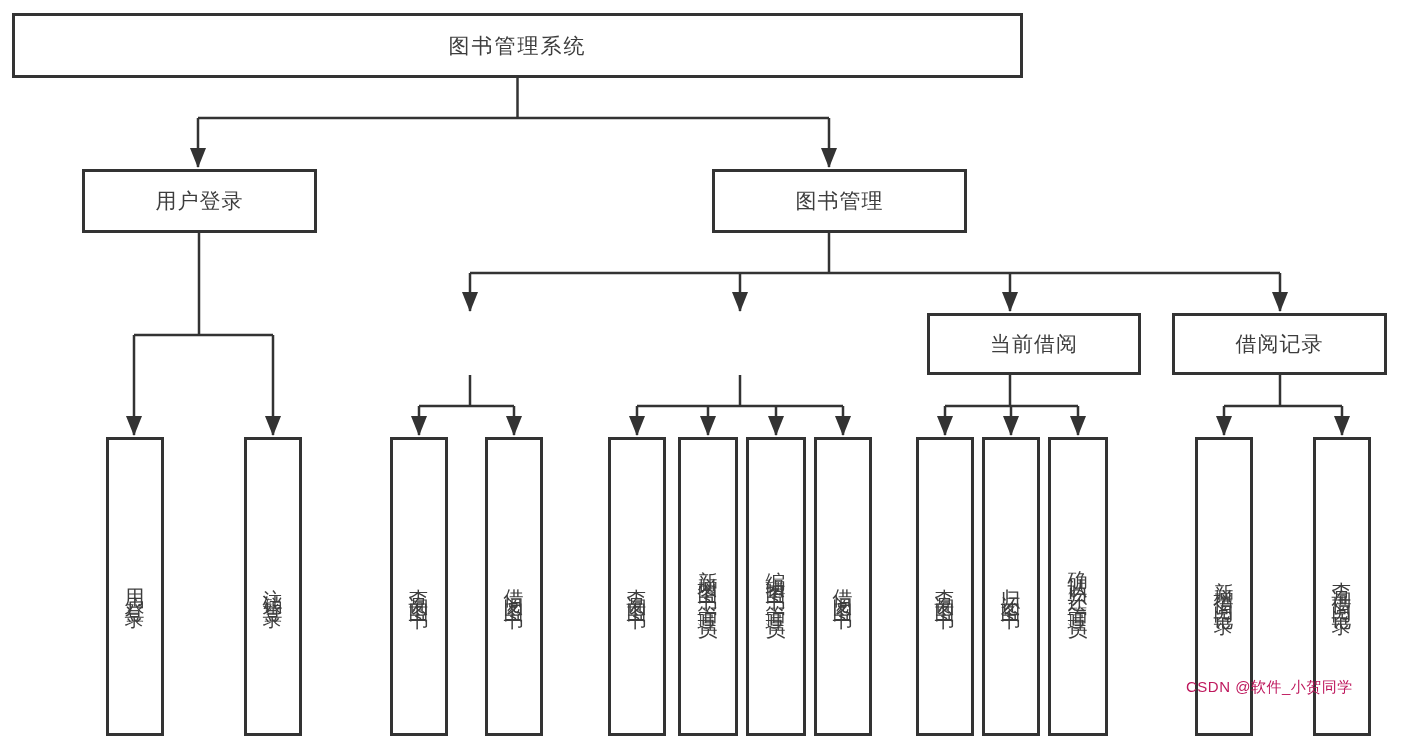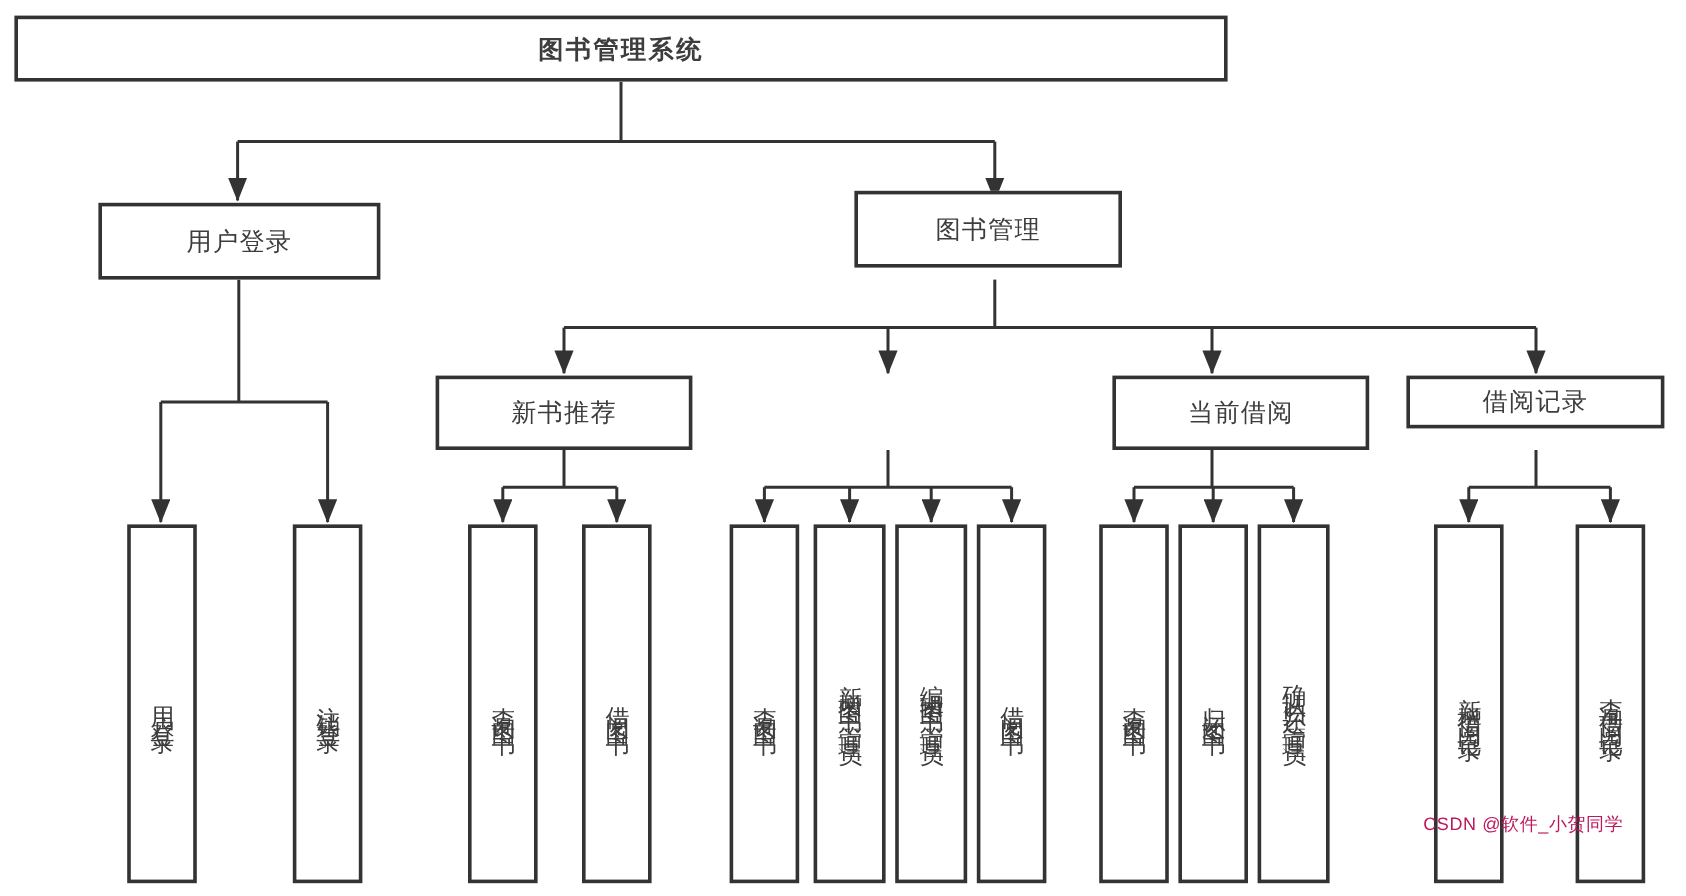--- a/index.html
+++ b/index.html
@@ -86,38 +86,35 @@
       <line x1="1011" y1="406" x2="1011" y2="435" marker-end="url(#arrow)"></line>
       <line x1="1078" y1="406" x2="1078" y2="435" marker-end="url(#arrow)"></line>
 
       <line x1="1280" y1="375" x2="1280" y2="406"></line>
       <line x1="1224" y1="406" x2="1342" y2="406"></line>
       <line x1="1224" y1="406" x2="1224" y2="435" marker-end="url(#arrow)"></line>
       <line x1="1342" y1="406" x2="1342" y2="435" marker-end="url(#arrow)"></line>
     </g>
   </svg>
 
-  <div class="node node-root" style="left:12px;top:13px;width:1011px;height:55px;font-weight:bold;">
+  <div class="node node-root" style="left:12px;top:13px;width:1011px;height:65px;">
     <span>图书管理系统</span>
   </div>
 
   <div class="node node-h" style="left:82px;top:169px;width:235px;height:64px;">
     <span>用户登录</span>
   </div>
-  <div class="node node-h" style="left:712px;top:159px;width:223px;height:64px;">
+  <div class="node node-h" style="left:712px;top:169px;width:255px;height:64px;">
     <span>图书管理</span>
   </div>
 
-  <div class="node node-h" style="left:363px;top:313px;width:214px;height:62px;">
-    <span>新书推荐</span>
-  </div>
   <div class="node node-h" style="left:903px;top:313px;width:214px;height:62px;margin-left:24px;">
     <span>当前借阅</span>
   </div>
-  <div class="node node-h" style="left:1172px;top:313px;width:215px;height:44px;">
+  <div class="node node-h" style="left:1172px;top:313px;width:215px;height:62px;">
     <span>借阅记录</span>
   </div>
 
   <div class="node node-v" style="left:106px;top:437px;width:58px;height:299px;">
     <span>用户登录</span>
   </div>
   <div class="node node-v" style="left:244px;top:437px;width:58px;height:299px;">
     <span>注销登录</span>
   </div>
 

